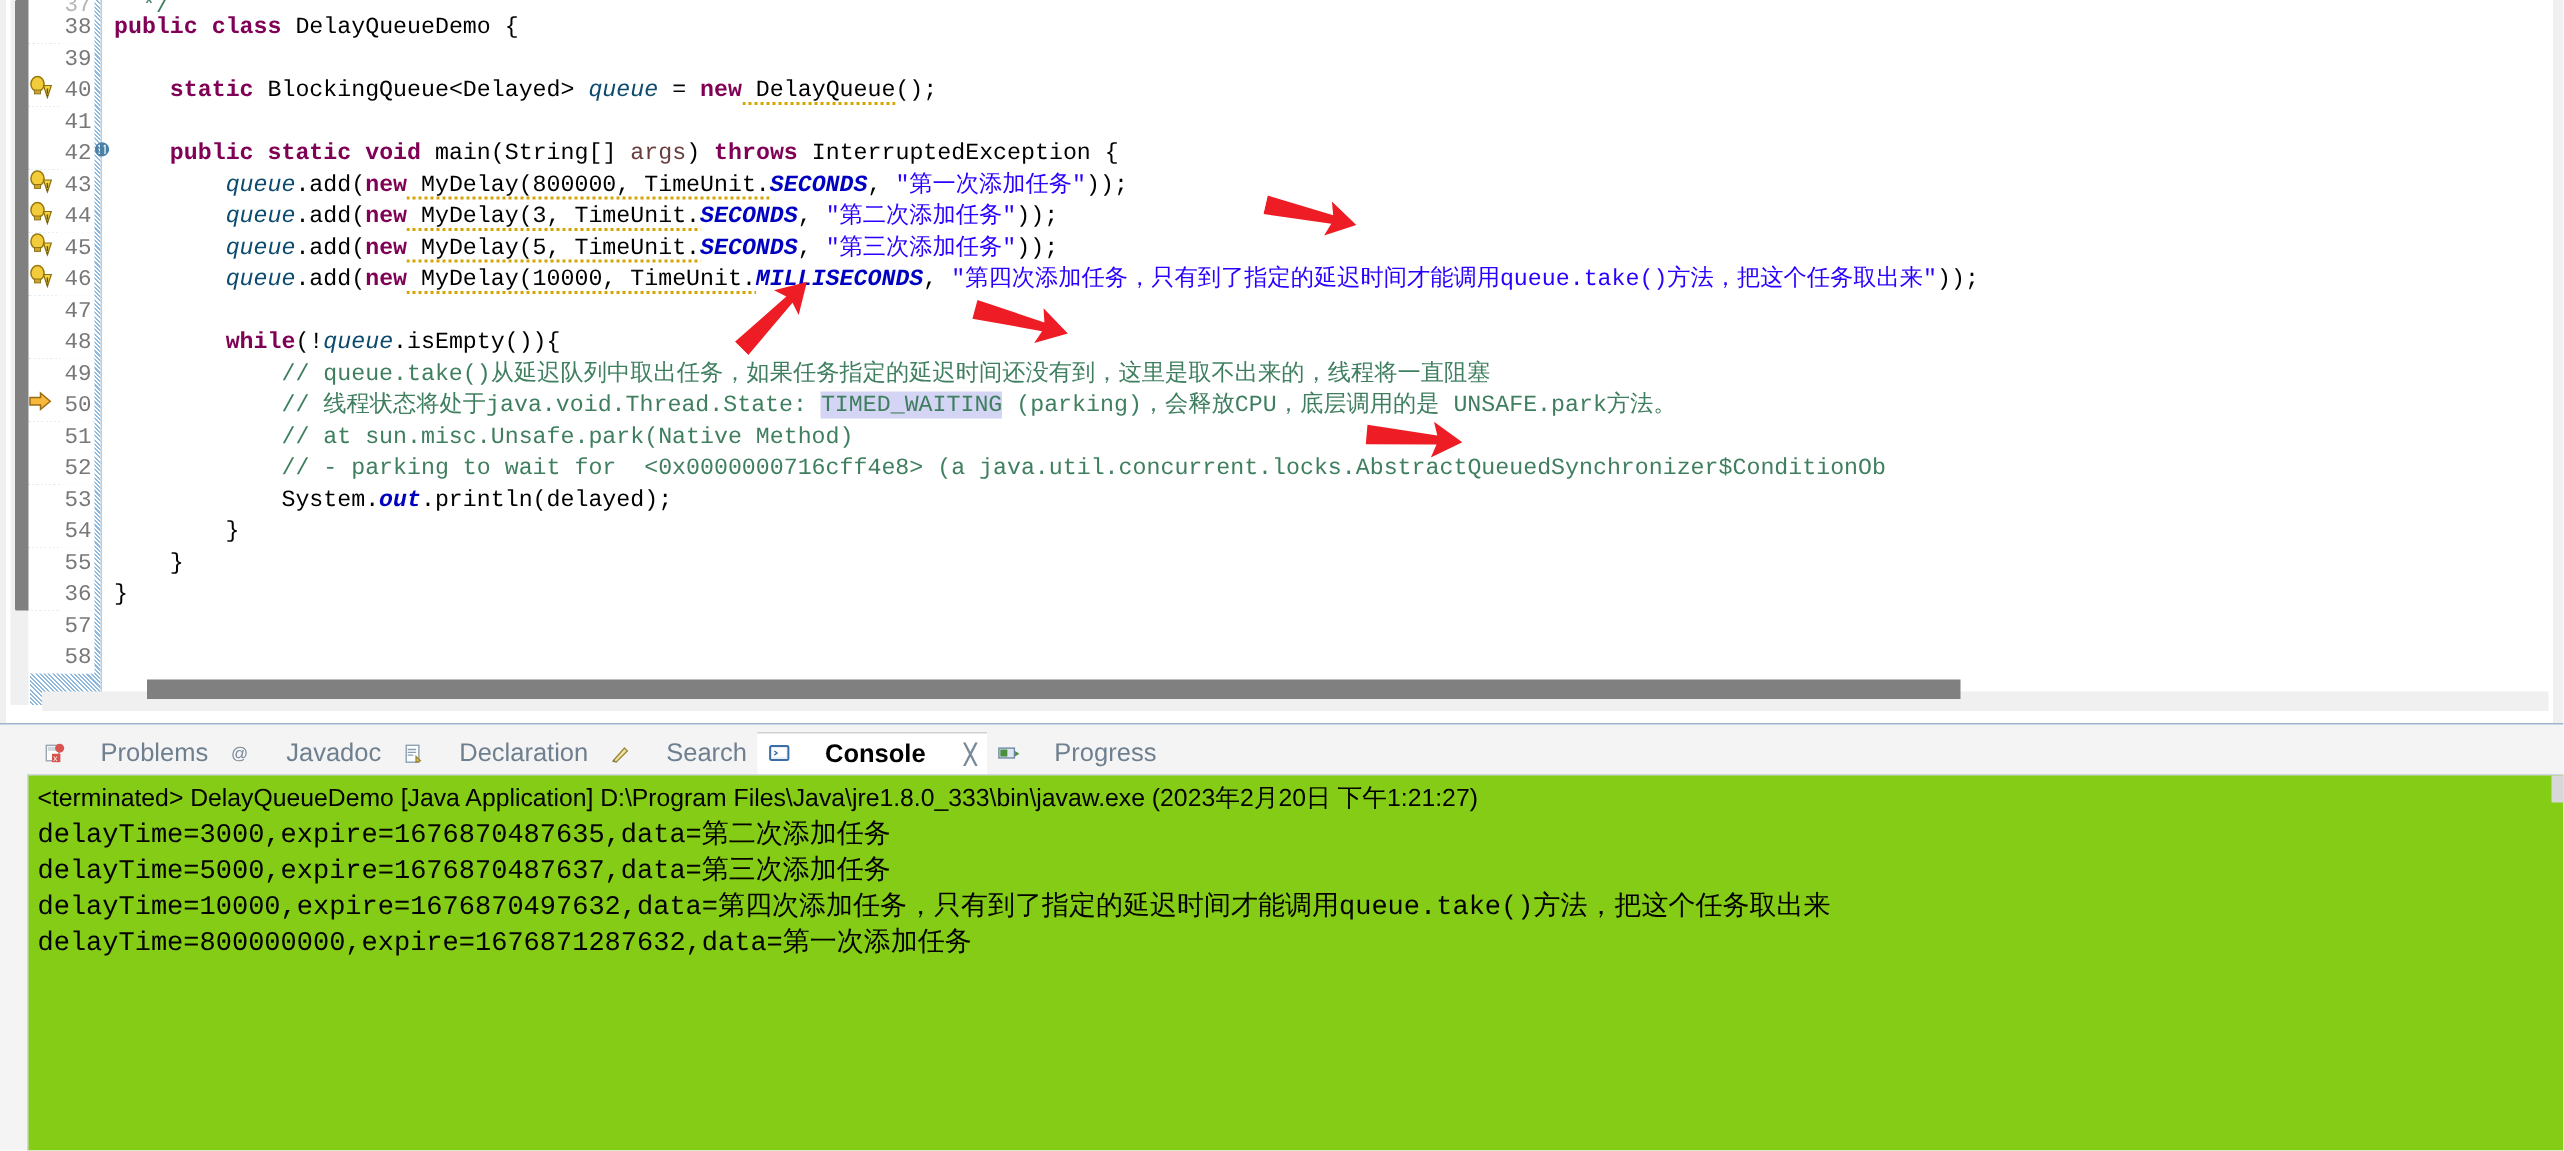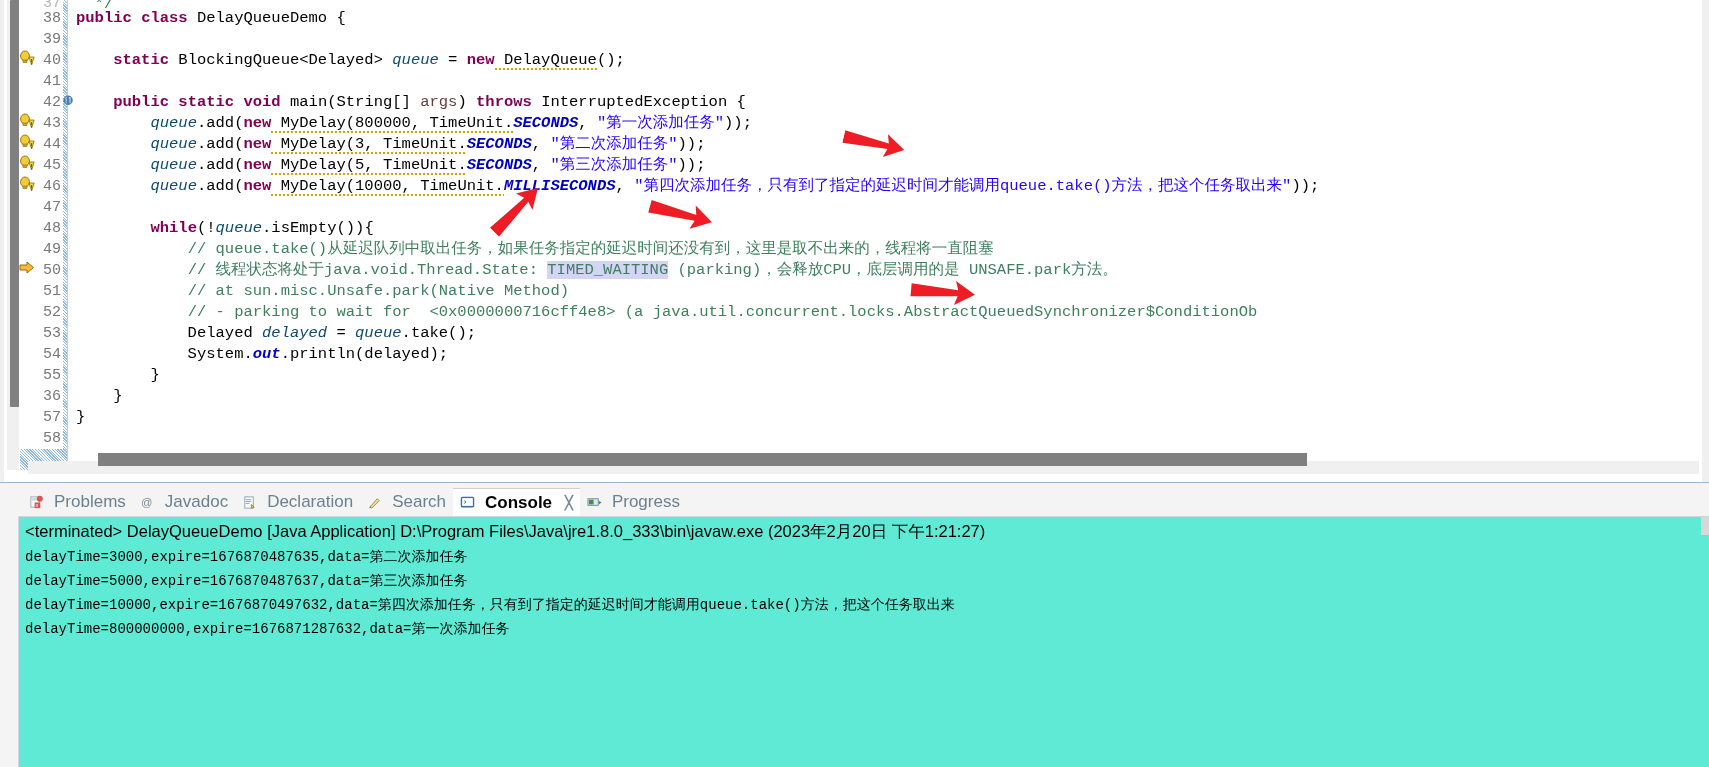--- a/index.html
+++ b/index.html
@@ -93,49 +93,49 @@
   }
   .panel-topline {
     position: absolute; left: 0; top: 0; width: 100%; height: 1px; background: #9eb6cd;
   }
   .tabbar {
     position: absolute; left: 0; top: 2px; height: 32px; width: 100%;
     display: flex; align-items: flex-end; padding-left: 22px;
     background: #f4f4f4;
   }
   .tab {
-    display: flex; align-items: center; gap: 10px;
+    display: flex; align-items: center; gap: 23px;
     height: 28px; padding: 0 7px; font-size: 17px; color: #6e7f8f;
     font-family: "Liberation Sans", sans-serif;
     white-space: nowrap;
   }
   .tab.active {
     background: #ffffff; color: #000000; font-weight: bold;
     border-top: 1px solid #d0d0d0;
   }
   .tab-ico { width: 15px; height: 15px; display: inline-block; position: relative; }
   .tab-close { font-size: 13px; color: #7a8a99; margin-left: 3px; }
 
   .panel-body {
     position: absolute; left: 18px; top: 34px; right: 0px; bottom: 0px;
-    background: #5eead4;
+    background: #84cc16;
     border-top: 1px solid #cfd8e0;
     border-left: 1px solid #cfd8e0;
   }
   .console-head {
     font-family: "Liberation Sans", sans-serif;
     font-size: 16.5px; color: #000000;
     padding: 4px 0 2px 6px; white-space: nowrap;
   }
   .console-out {
     padding-left: 6px;
   }
   .oline {
     font-family: "Liberation Mono", monospace;
-    font-size: 14px; color: #000000; line-height: 24px; white-space: pre;
+    font-size: 18px; color: #000000; line-height: 24px; white-space: pre;
   }
   .panel-right-scroll {
     position: absolute; right: 0; top: 0; width: 8px; height: 18px; background: #d8d8d8;
   }
 
   
   .arrow { position: absolute; pointer-events: none; }
 </style>
 </head>
 <body>
@@ -215,21 +215,20 @@
           <div class="cl"><span class="plain">        </span><span class="fld">queue</span><span class="plain">.add(</span><span class="kw">new</span><span class="plain warn-underline"> MyDelay(800000, TimeUnit.</span><span class="stat">SECONDS</span><span class="plain">, </span><span class="str">"第一次添加任务"</span><span class="plain">));</span></div>
           <div class="cl"><span class="plain">        </span><span class="fld">queue</span><span class="plain">.add(</span><span class="kw">new</span><span class="plain warn-underline"> MyDelay(3, TimeUnit.</span><span class="stat">SECONDS</span><span class="plain">, </span><span class="str">"第二次添加任务"</span><span class="plain">));</span></div>
           <div class="cl"><span class="plain">        </span><span class="fld">queue</span><span class="plain">.add(</span><span class="kw">new</span><span class="plain warn-underline"> MyDelay(5, TimeUnit.</span><span class="stat">SECONDS</span><span class="plain">, </span><span class="str">"第三次添加任务"</span><span class="plain">));</span></div>
           <div class="cl"><span class="plain">        </span><span class="fld">queue</span><span class="plain">.add(</span><span class="kw">new</span><span class="plain warn-underline"> MyDelay(10000, TimeUnit.</span><span class="stat">MILLISECONDS</span><span class="plain">, </span><span class="str">"第四次添加任务，只有到了指定的延迟时间才能调用queue.take()方法，把这个任务取出来"</span><span class="plain">));</span></div>
           <div class="cl">&nbsp;</div>
           <div class="cl"><span class="plain">        </span><span class="kw">while</span><span class="plain">(!</span><span class="fld">queue</span><span class="plain">.isEmpty()){</span></div>
           <div class="cl"><span class="plain">            </span><span class="cmt">// queue.take()从延迟队列中取出任务，如果任务指定的延迟时间还没有到，这里是取不出来的，线程将一直阻塞</span></div>
           <div class="cl"><span class="plain">            </span><span class="cmt">// 线程状态将处于java.void.Thread.State: </span><span class="cmt occ">TIMED_WAITING</span><span class="cmt"> (parking)，会释放CPU，底层调用的是 UNSAFE.park方法。</span></div>
           <div class="cl"><span class="plain">            </span><span class="cmt">// at sun.misc.Unsafe.park(Native Method)</span></div>
           <div class="cl"><span class="plain">            </span><span class="cmt">// - parking to wait for  &lt;0x0000000716cff4e8&gt; (a java.util.concurrent.locks.AbstractQueuedSynchronizer$ConditionOb</span></div>
-          <div class="cl"><span class="plain">            Delayed </span><span class="fld">delayed</span><span class="plain"> = </span><span class="fld">queue</span><span class="plain">.take();</span></div>
           <div class="cl"><span class="plain">            System.</span><span class="stat">out</span><span class="plain">.println(delayed);</span></div>
           <div class="cl"><span class="plain">        }</span></div>
           <div class="cl"><span class="plain">    }</span></div>
           <div class="cl"><span class="plain">}</span></div>
           <div class="cl">&nbsp;</div>
         </div>
     </div>
     <div class="hscroll-track">
       <div class="hscroll-thumb"></div>
     </div>

